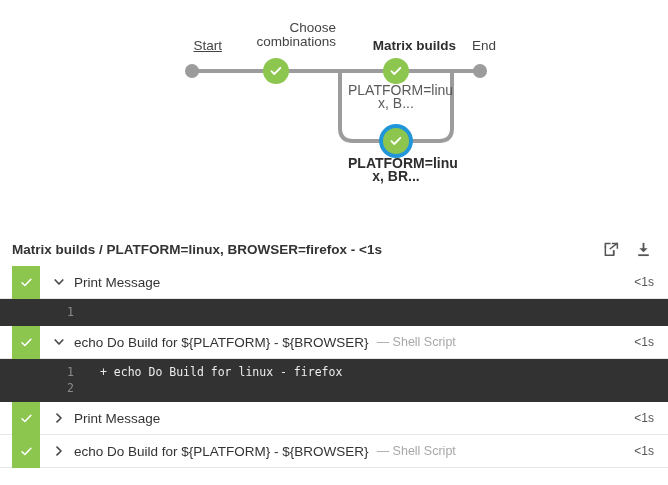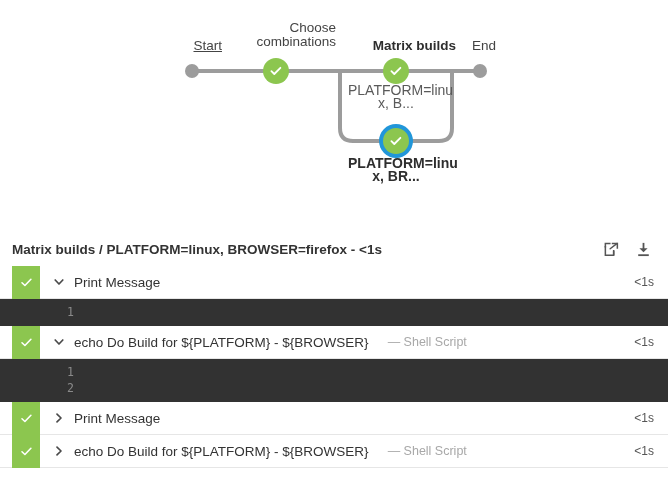--- a/index.html
+++ b/index.html
@@ -154,21 +154,21 @@
   }
   .step-name {
     font-size: 13.5px;
     color: #333333;
     margin-left: 8px;
     white-space: nowrap;
   }
   .step-sub {
     font-size: 12.5px;
     color: #a8a8a8;
-    margin-left: 19px;
+    margin-left: 8px;
     white-space: nowrap;
   }
   .step-dur {
     margin-left: auto;
     font-size: 12px;
     color: #555555;
   }
 
   .console {
     background: #323232;
@@ -309,21 +309,21 @@
         <div class="chevron">
           <svg width="12" height="12" viewBox="0 0 12 12">
             <path d="M2.2 4 L6 8 L9.8 4" stroke="#4a4a4a" stroke-width="1.7" fill="none" stroke-linecap="round" stroke-linejoin="round"></path>
           </svg>
         </div>
         <span class="step-name">echo Do Build for ${PLATFORM} - ${BROWSER}</span>
         <span class="step-sub">— Shell Script</span>
         <span class="step-dur">&lt;1s</span>
       </div>
       <div class="console">
-        <div class="console-line"><span class="ln">1</span></div>
+        <div class="console-line"><span class="ln">1</span><span class="ltext">+ echo Do Build for linux - firefox</span></div>
         <div class="console-line"><span class="ln">2</span></div>
       </div>
     </div>
     <div class="step">
       <div class="step-row">
         <div class="status-strip">
           <svg width="15" height="15" viewBox="0 0 16 16">
             <path d="M3.2 8.3 L6.3 11.2 L12.7 4.6" stroke="#ffffff" stroke-width="1.7" fill="none" stroke-linecap="round" stroke-linejoin="round"></path>
           </svg>
         </div>

